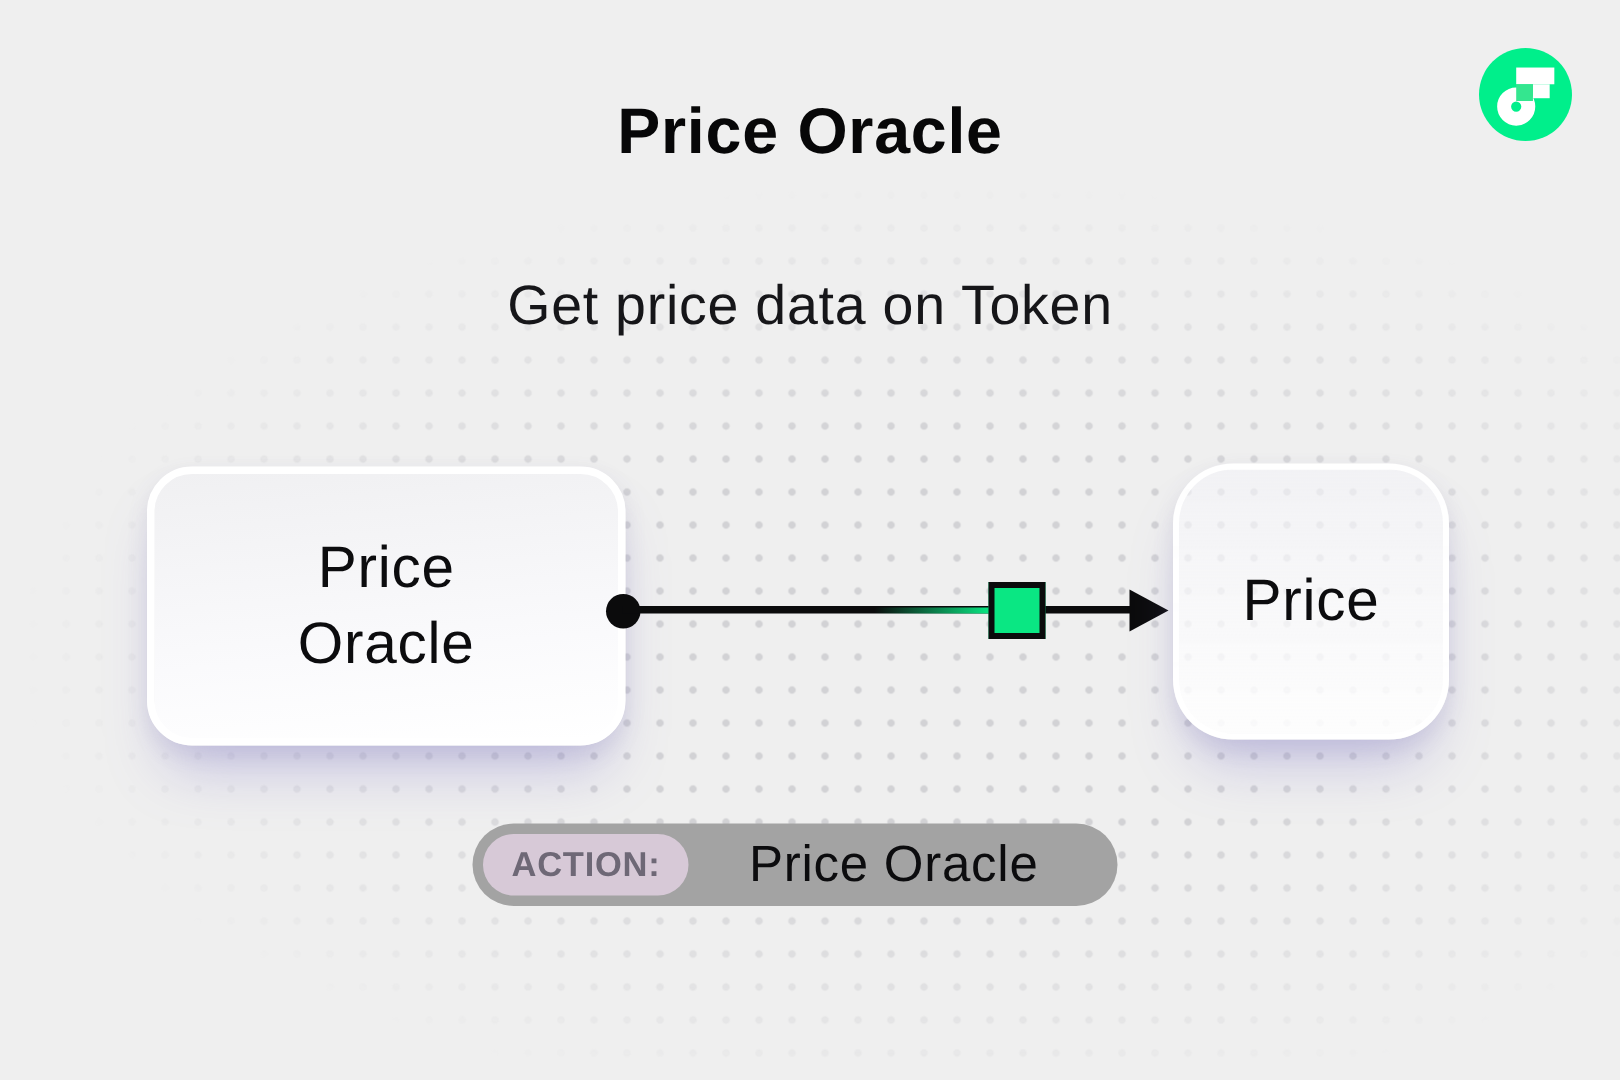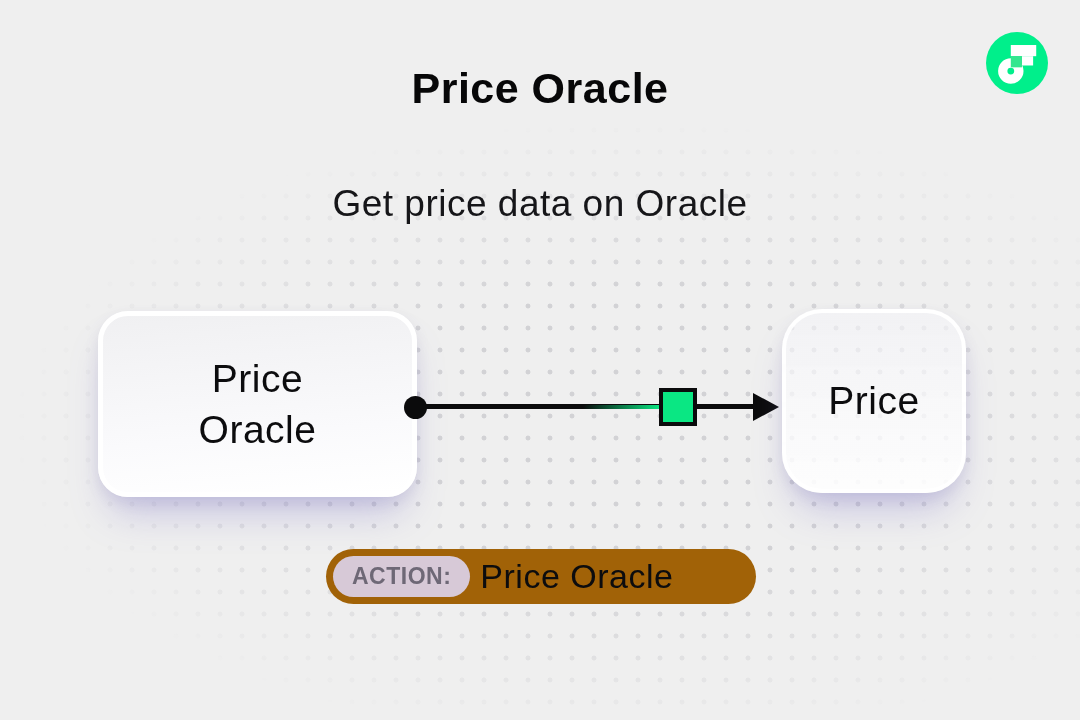--- a/index.html
+++ b/index.html
@@ -61,23 +61,23 @@
   .edge-square{
     position:absolute;left:659px;top:388px;width:38px;height:38px;box-sizing:border-box;
     background:#0ae783;border:4px solid #0b0b0c;
   }
   .edge-arrow{
     position:absolute;left:753px;top:393px;width:0;height:0;
     border-left:26px solid #0b0b0c;border-top:14px solid transparent;border-bottom:14px solid transparent;
   }
 
   .action-bar{
-    position:absolute;left:326px;top:549px;width:430px;height:55px;box-sizing:border-box;
-    border-radius:28px;background:#a16207;
-    display:flex;align-items:center;padding:0 24px 0 7px;gap:10px;
+    position:absolute;left:315px;top:549px;width:430px;height:55px;box-sizing:border-box;
+    border-radius:28px;background:#a3a3a3;
+    display:flex;align-items:center;padding:0 24px 0 7px;gap:40px;
   }
   .action-label{
     background:#d7c9d7;color:#6e6876;border-radius:21px;
     padding:7px 19px;font-size:23px;font-weight:700;letter-spacing:.5px;white-space:nowrap;
   }
   .action-value{font-size:34px;color:#0c0c0e;letter-spacing:.5px;white-space:nowrap;}
 </style>
 </head>
 <body>
 
@@ -87,21 +87,21 @@
   <svg viewBox="0 0 100 100" aria-hidden="true">
     <circle cx="50" cy="50" r="50" fill="#00ef8b"></circle>
     <circle cx="40" cy="63" r="13" fill="none" stroke="#ffffff" stroke-width="15"></circle>
     <rect x="40" y="21" width="41" height="18" fill="#ffffff"></rect>
     <rect x="58" y="39" width="18" height="15" fill="#ffffff"></rect>
     <rect x="40" y="39" width="18" height="18" fill="#34e68f"></rect>
   </svg>
 </div>
 
 <h1 class="title">Price Oracle</h1>
-<div class="subtitle">Get price data on Oracle</div>
+<div class="subtitle">Get price data on Token</div>
 
 <div class="node node-source">
   <span class="node-label">Price
 Oracle</span>
 </div>
 
 <span class="edge-dot"></span>
 <span class="edge-line"></span>
 <span class="edge-green"></span>
 <span class="edge-square"></span>

